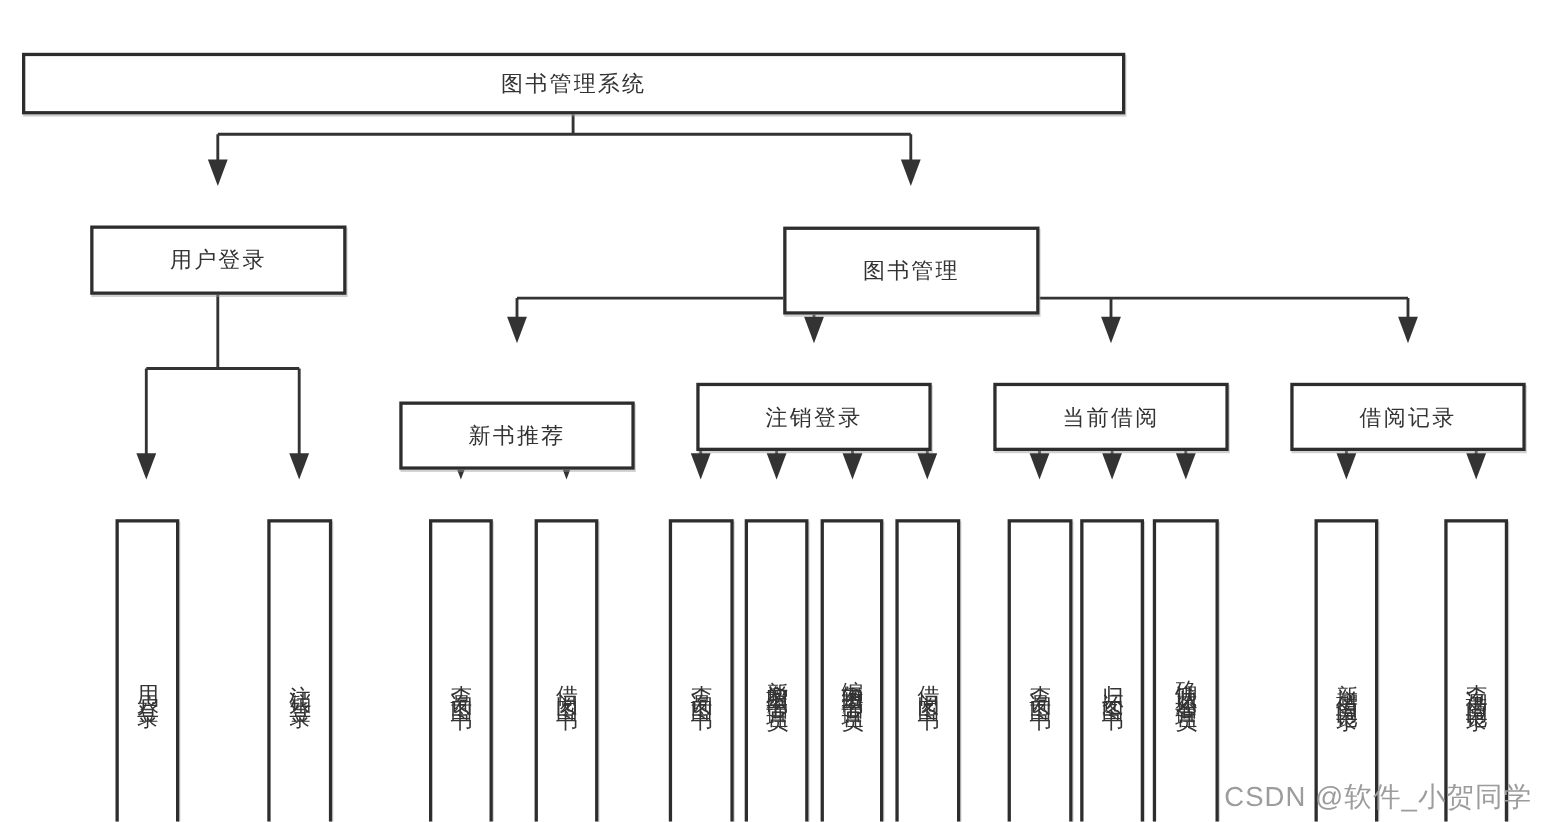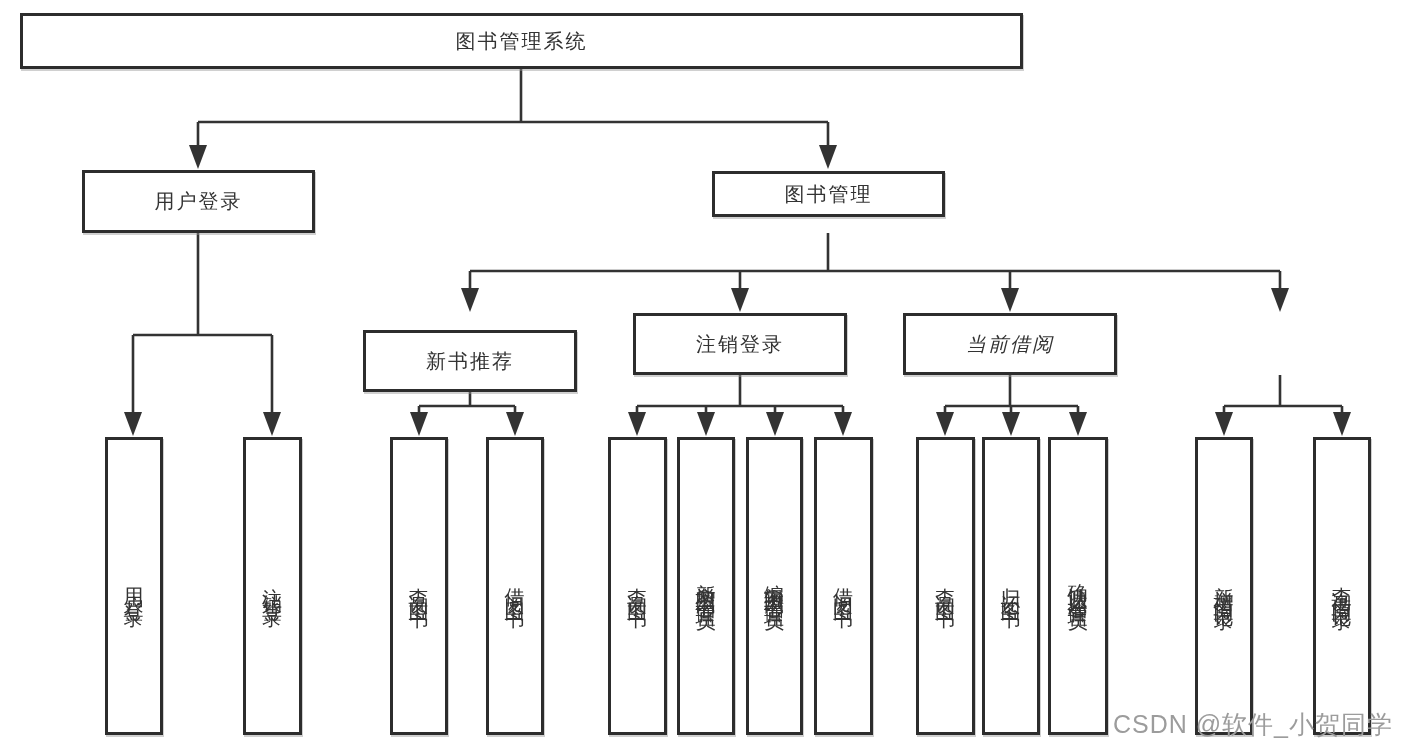--- a/index.html
+++ b/index.html
@@ -36,20 +36,21 @@
   }
   .node {
     position: absolute;
     background: var(--box-fill);
     border: 3px solid var(--box-border);
     box-shadow: 1px 2px 0 rgba(150,150,150,0.45);
     display: flex;
     align-items: center;
     justify-content: center;
     color: var(--text);
+    margin-top: 35px;
   }
   .hnode {
     font-size: 20px;
     letter-spacing: 2px;
     white-space: nowrap;
   }
   .vnode .vtext {
     writing-mode: vertical-rl;
     text-orientation: mixed;
     font-size: 20px;
@@ -112,25 +113,26 @@
     <polygon points="936,412 954,412 945,436"></polygon>
     <polygon points="1002,412 1020,412 1011,436"></polygon>
     <polygon points="1069,412 1087,412 1078,436"></polygon>
     <polygon points="1215,412 1233,412 1224,436"></polygon>
     <polygon points="1333,412 1351,412 1342,436"></polygon>
   </svg>
 
   <div class="node hnode" style="left:20px; top:13px; width:1003px; height:56px;">图书管理系统</div>
 
   <div class="node hnode" style="left:82px; top:170px; width:233px; height:63px;">用户登录</div>
-  <div class="node hnode" style="left:712px; top:171px; width:233px; height:46px;">图书管理</div>
+  <div class="node hnode" style="left:712px; top:171px; width:233px; height:80px;">图书管理</div>
 
   <div class="node hnode" style="left:363px; top:330px; width:214px; height:62px;">新书推荐</div>
   <div class="node hnode" style="left:633px; top:313px; width:214px; height:62px;">注销登录</div>
-  <div class="node hnode" style="left:903px; top:313px; width:214px; height:62px;font-style:italic;">当前借阅</div>
+  <div class="node hnode" style="left:903px; top:313px; width:214px; height:62px;">当前借阅</div>
+  <div class="node hnode" style="left:1173px; top:313px; width:214px; height:62px;">借阅记录</div>
 
   <div class="node vnode" style="left:105px; top:437px; width:58px; height:298px;">
     <span class="vtext">用户登录</span>
   </div>
   <div class="node vnode" style="left:243px; top:437px; width:59px; height:298px;">
     <span class="vtext">注销登录</span>
   </div>
 
   <div class="node vnode" style="left:390px; top:437px; width:58px; height:298px;">
     <span class="vtext">查询图书</span>

